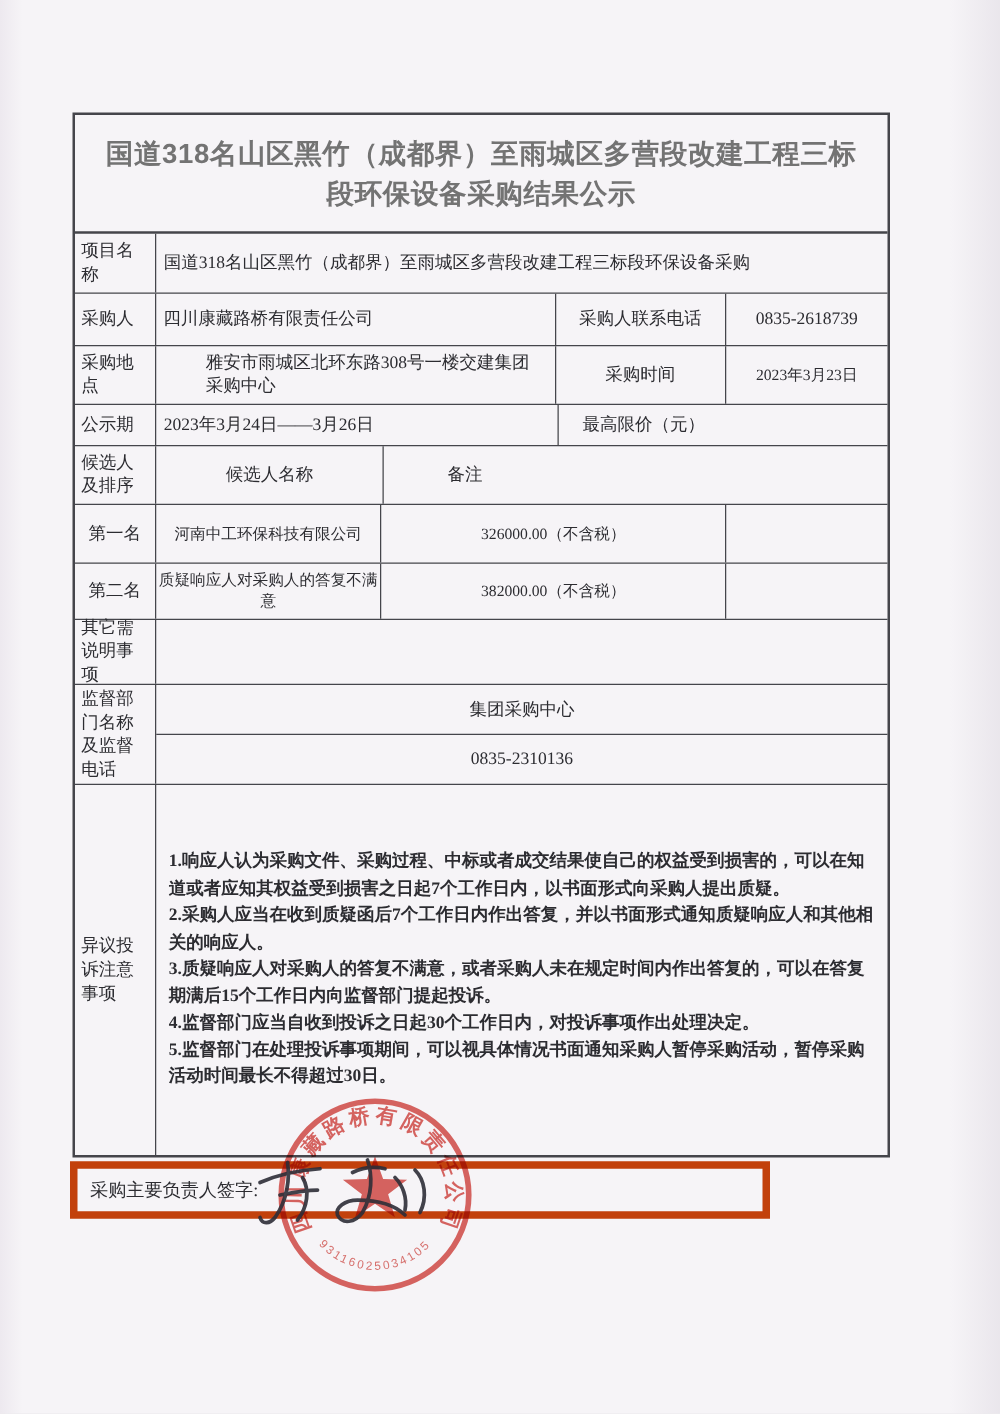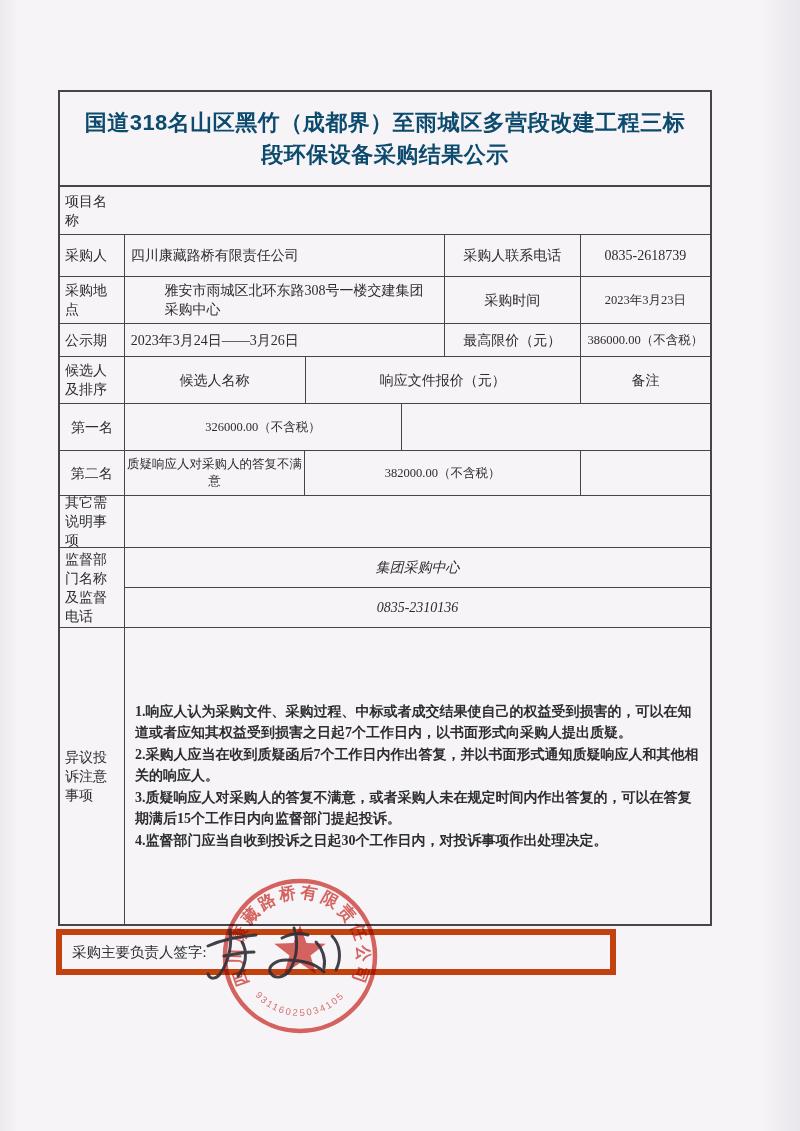--- a/index.html
+++ b/index.html
@@ -18,35 +18,35 @@
   }
   .doc {
     position:absolute; left:58px; top:90px; width:654px;
     border:2px solid #45454b;
   }
   .title-box {
     height:95px; border-bottom:2px solid #45454b;
     display:flex; flex-direction:column; justify-content:center; align-items:center;
     font-family:"Liberation Sans","DejaVu Sans",sans-serif;
     font-weight:bold; font-size:22px; line-height:32px; letter-spacing:.5px;
-    text-align:center; color:#0c4a6e;
+    text-align:center; color:#737373;
   }
   .row { display:flex; border-bottom:1.6px solid #45454b; }
   .row:last-child { border-bottom:none; }
   .c { border-left:1.6px solid #45454b; display:flex; align-items:center; padding:3px 6px; font-size:14px; line-height:19px; }
   .c:first-child { border-left:none; }
   .lab { width:64px; justify-content:flex-start; padding:3px 5px; }
   .cen { justify-content:center; text-align:center; }
   .w-b1 { width:322px; } .w-c1 { width:137px; } .w-d { width:131px; }
   .w-b2 { width:182px; } .w-c2 { width:277px; }
   .grow { flex:1; }
   .addr { padding-right:16px;padding-left:40px; }
   .small { font-size:12.5px; }
   .name2 { font-size:12.5px; padding:2px 2px; line-height:17px; }
-  .sup-split { flex:1; display:flex; flex-direction:column;font-style:italic; }
+  .sup-split { flex:1; display:flex; flex-direction:column; }
   .sup-split > div { flex:1; display:flex; align-items:center; justify-content:center; font-size:14px; }
   .sup-split > div:first-child { border-bottom:1.6px solid #45454b; }
   .objection-cell { flex:1; border-left:1.6px solid #45454b; display:flex; flex-direction:column; justify-content:center; padding:8px 10px; }
   .objection-cell div { font-size:14px; line-height:21.5px;font-weight:bold; }
   .sig-box {
     position:absolute; left:56px; top:929px; width:560px; height:46px;
     border:6px solid #c2410c; display:flex; align-items:center;
     padding-left:10px; font-size:14.5px; background:transparent;
   }
   .stamp-wrap { position:absolute; left:210px; top:866px; width:180px; height:180px; opacity:.88; mix-blend-mode:multiply; pointer-events:none; }
@@ -59,52 +59,52 @@
 
   <div class="doc">
 
     <div class="title-box">
       <span>国道318名山区黑竹（成都界）至雨城区多营段改建工程三标</span>
       <span>段环保设备采购结果公示</span>
     </div>
 
     <div class="row" style="height:48px">
       <div class="c lab">项目名称</div>
+      <div class="c grow">国道318名山区黑竹（成都界）至雨城区多营段改建工程三标段环保设备采购</div>
     </div>
 
     <div class="row" style="height:42px">
       <div class="c lab">采购人</div>
       <div class="c w-b1">四川康藏路桥有限责任公司</div>
       <div class="c w-c1 cen">采购人联系电话</div>
       <div class="c w-d cen">0835-2618739</div>
     </div>
 
     <div class="row" style="height:47px">
       <div class="c lab">采购地点</div>
       <div class="c w-b1 addr">雅安市雨城区北环东路308号一楼交建集团采购中心</div>
       <div class="c w-c1 cen">采购时间</div>
       <div class="c w-d cen small">2023年3月23日</div>
     </div>
 
     <div class="row" style="height:33px">
       <div class="c lab">公示期</div>
       <div class="c w-b1">2023年3月24日——3月26日</div>
       <div class="c w-c1 cen">最高限价（元）</div>
-      <div class="c w-d cen small">386000.00（不含税）</div>
     </div>
 
     <div class="row" style="height:47px">
       <div class="c lab">候选人及排序</div>
       <div class="c w-b2 cen">候选人名称</div>
-      <div class="c w-c2 cen">响应文件报价（元）</div>
       <div class="c w-d cen">备注</div>
     </div>
 
     <div class="row" style="height:47px">
       <div class="c lab cen">第一名</div>
+      <div class="c w-b2 cen name2">河南中工环保科技有限公司</div>
       <div class="c w-c2 cen small">326000.00（不含税）</div>
       <div class="c w-d cen"></div>
     </div>
 
     <div class="row" style="height:45px">
       <div class="c lab cen">第二名</div>
       <div class="c w-b2 cen name2">质疑响应人对采购人的答复不满意</div>
       <div class="c w-c2 cen small">382000.00（不含税）</div>
       <div class="c w-d cen"></div>
     </div>
@@ -122,20 +122,21 @@
       </div>
     </div>
 
     <div class="row" style="height:296px">
       <div class="c lab">异议投诉注意事项</div>
       <div class="objection-cell">
         <div>1.响应人认为采购文件、采购过程、中标或者成交结果使自己的权益受到损害的，可以在知道或者应知其权益受到损害之日起7个工作日内，以书面形式向采购人提出质疑。</div>
         <div>2.采购人应当在收到质疑函后7个工作日内作出答复，并以书面形式通知质疑响应人和其他相关的响应人。</div>
         <div>3.质疑响应人对采购人的答复不满意，或者采购人未在规定时间内作出答复的，可以在答复期满后15个工作日内向监督部门提起投诉。</div>
         <div>4.监督部门应当自收到投诉之日起30个工作日内，对投诉事项作出处理决定。</div>
+        <div>5.监督部门在处理投诉事项期间，可以视具体情况书面通知采购人暂停采购活动，暂停采购活动时间最长不得超过30日。</div>
       </div>
     </div>
 
   </div>
 
   <div class="sig-box">
     <span>采购主要负责人签字:</span>
   </div>
 
   <div class="stamp-wrap">

